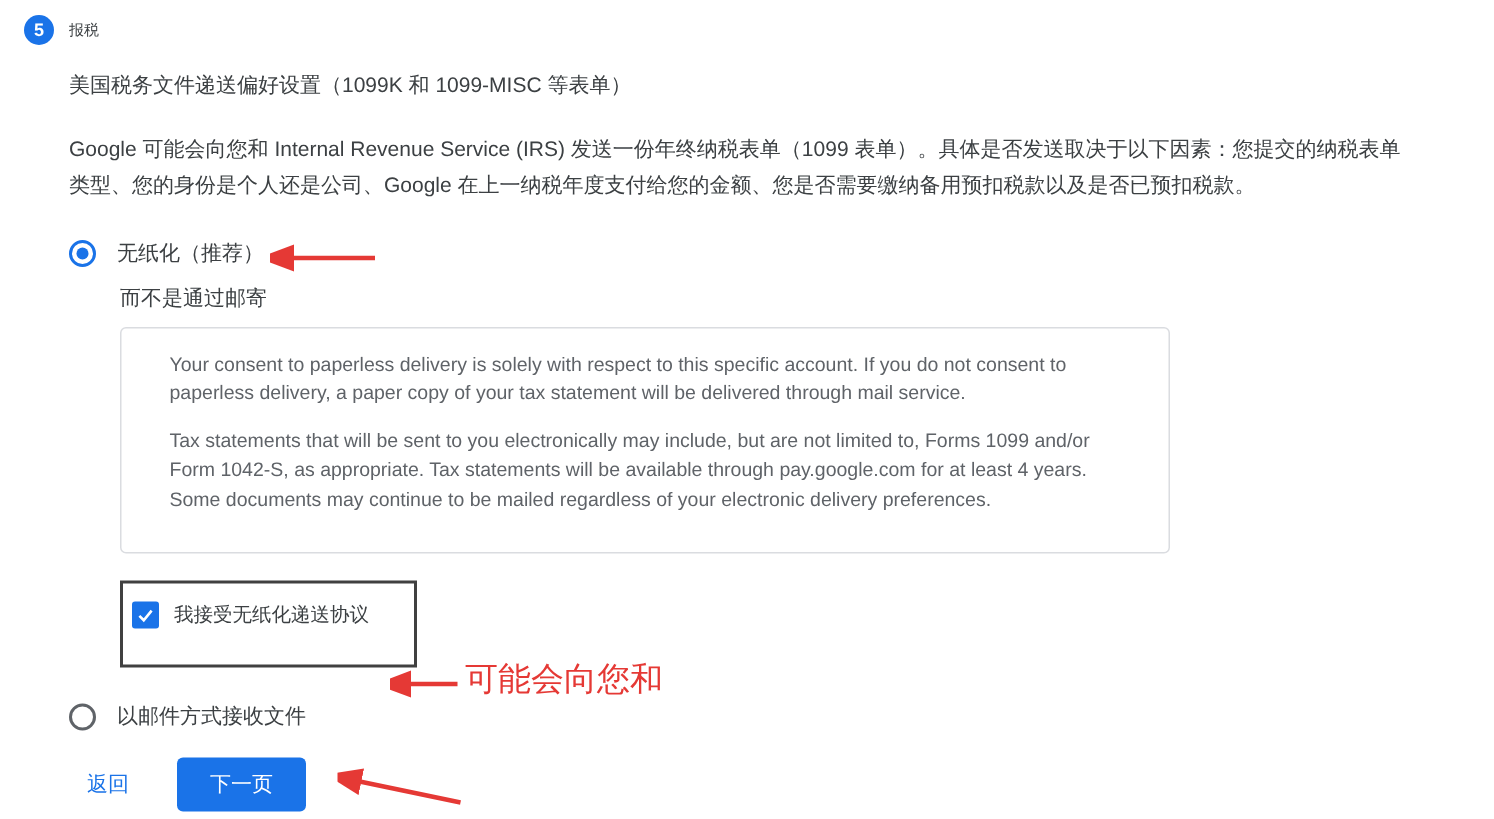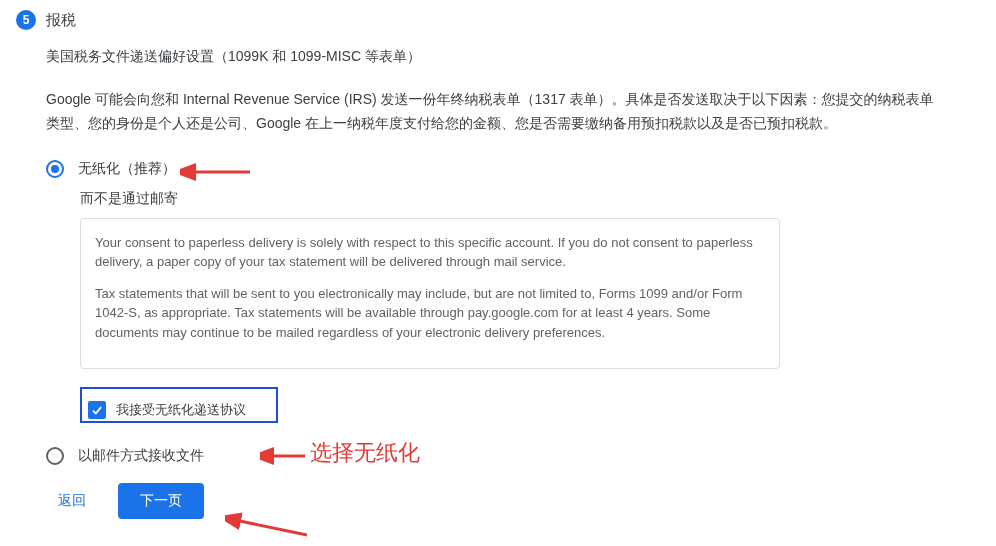--- a/index.html
+++ b/index.html
@@ -24,21 +24,21 @@
       border-radius: 50%;
       background: #1a73e8;
       color: #fff;
       font-size: 12px;
       font-weight: bold;
       display: flex;
       align-items: center;
       justify-content: center;
     }
     .step-title {
-      font-size: 15px;
+      font-size: 10px;
       color: #3c4043;
     }
     .content {
       padding-left: 46px;
       padding-right: 20px;
     }
     .subtitle {
       font-size: 14px;
       margin-bottom: 22px;
       color: #3c4043;
@@ -94,21 +94,21 @@
       margin-bottom: 22px;
     }
     .agreement-title {
       font-size: 14px;
       color: #3c4043;
       margin-bottom: 10px;
     }
     .agreement-box {
       border: 1px solid #dadce0;
       border-radius: 4px;
-      padding: 14px 10px 14px 14px;
+      padding: 14px 10px 14px 32px;
       background: #fff;
       max-width: 700px;
       position: relative;
       overflow: hidden;
     }
     .agreement-scroll {
       max-height: 130px;
       overflow-y: scroll;
       font-size: 13px;
       color: #5f6368;
@@ -121,22 +121,22 @@
     .agreement-scroll::-webkit-scrollbar { width: 8px; }
     .agreement-scroll::-webkit-scrollbar-thumb { background: #bdbdbd; border-radius: 4px; }
     .agreement-scroll::-webkit-scrollbar-button:single-button {
       background: #e0e0e0;
       height: 10px;
     }
     .checkbox-row {
       display: inline-flex;
       align-items: flex-start;
       gap: 10px;
-      padding: 12px 30px 2px 6px;
-      border: 2px solid #1d4ed8;
+      padding: 12px 30px 24px 6px;
+      border: 2px solid #404040;
       margin-top: 18px;
       margin-bottom: 18px;
     }
     .checkbox {
       width: 18px;
       height: 18px;
       border-radius: 2px;
       background: #1a73e8;
       display: flex;
       align-items: center;
@@ -194,21 +194,21 @@
 <body>
 <div class="wrapper">
 
 <div class="step-header">
   <div class="step-number">5</div>
   <div class="step-title">报税</div>
 </div>
 
 <div class="content">
   <div class="subtitle">美国税务文件递送偏好设置（1099K 和 1099-MISC 等表单）</div>
-  <div class="description">Google 可能会向您和 Internal Revenue Service (IRS) 发送一份年终纳税表单（1317 表单）。具体是否发送取决于以下因素：您提交的纳税表单类型、您的身份是个人还是公司、Google 在上一纳税年度支付给您的金额、您是否需要缴纳备用预扣税款以及是否已预扣税款。</div>
+  <div class="description">Google 可能会向您和 Internal Revenue Service (IRS) 发送一份年终纳税表单（1099 表单）。具体是否发送取决于以下因素：您提交的纳税表单类型、您的身份是个人还是公司、Google 在上一纳税年度支付给您的金额、您是否需要缴纳备用预扣税款以及是否已预扣税款。</div>
 
   <div class="radio-option">
     <div class="radio checked"></div>
     <div class="radio-label">无纸化（推荐）</div>
   </div>
 
   <div class="option-body">
     <div class="agreement-title">而不是通过邮寄</div>
     <div class="agreement-box">
       <div class="agreement-scroll">
@@ -240,21 +240,21 @@
 
 <svg class="arrow-svg" style="left:180px; top:150px;" width="80" height="24">
   <defs>
     <marker id="ah1" markerWidth="10" markerHeight="10" refX="2" refY="3" orient="auto">
       <path d="M0,0 L0,6 L8,3 z" fill="#e53935"></path>
     </marker>
   </defs>
   <line x1="70" y1="12" x2="10" y2="12" stroke="#e53935" stroke-width="3" marker-end="url(#ah1)"></line>
 </svg>
 
-<div class="annotation-red" style="left:310px; top:428px;">选择无纸化</div>
+<div class="annotation-red" style="left:310px; top:428px;">可能会向您和</div>
 
 <svg class="arrow-svg" style="left:260px; top:436px;" width="50" height="20">
   <defs>
     <marker id="ah2" markerWidth="10" markerHeight="10" refX="2" refY="3" orient="auto">
       <path d="M0,0 L0,6 L8,3 z" fill="#e53935"></path>
     </marker>
   </defs>
   <line x1="45" y1="10" x2="8" y2="10" stroke="#e53935" stroke-width="3" marker-end="url(#ah2)"></line>
 </svg>
 

